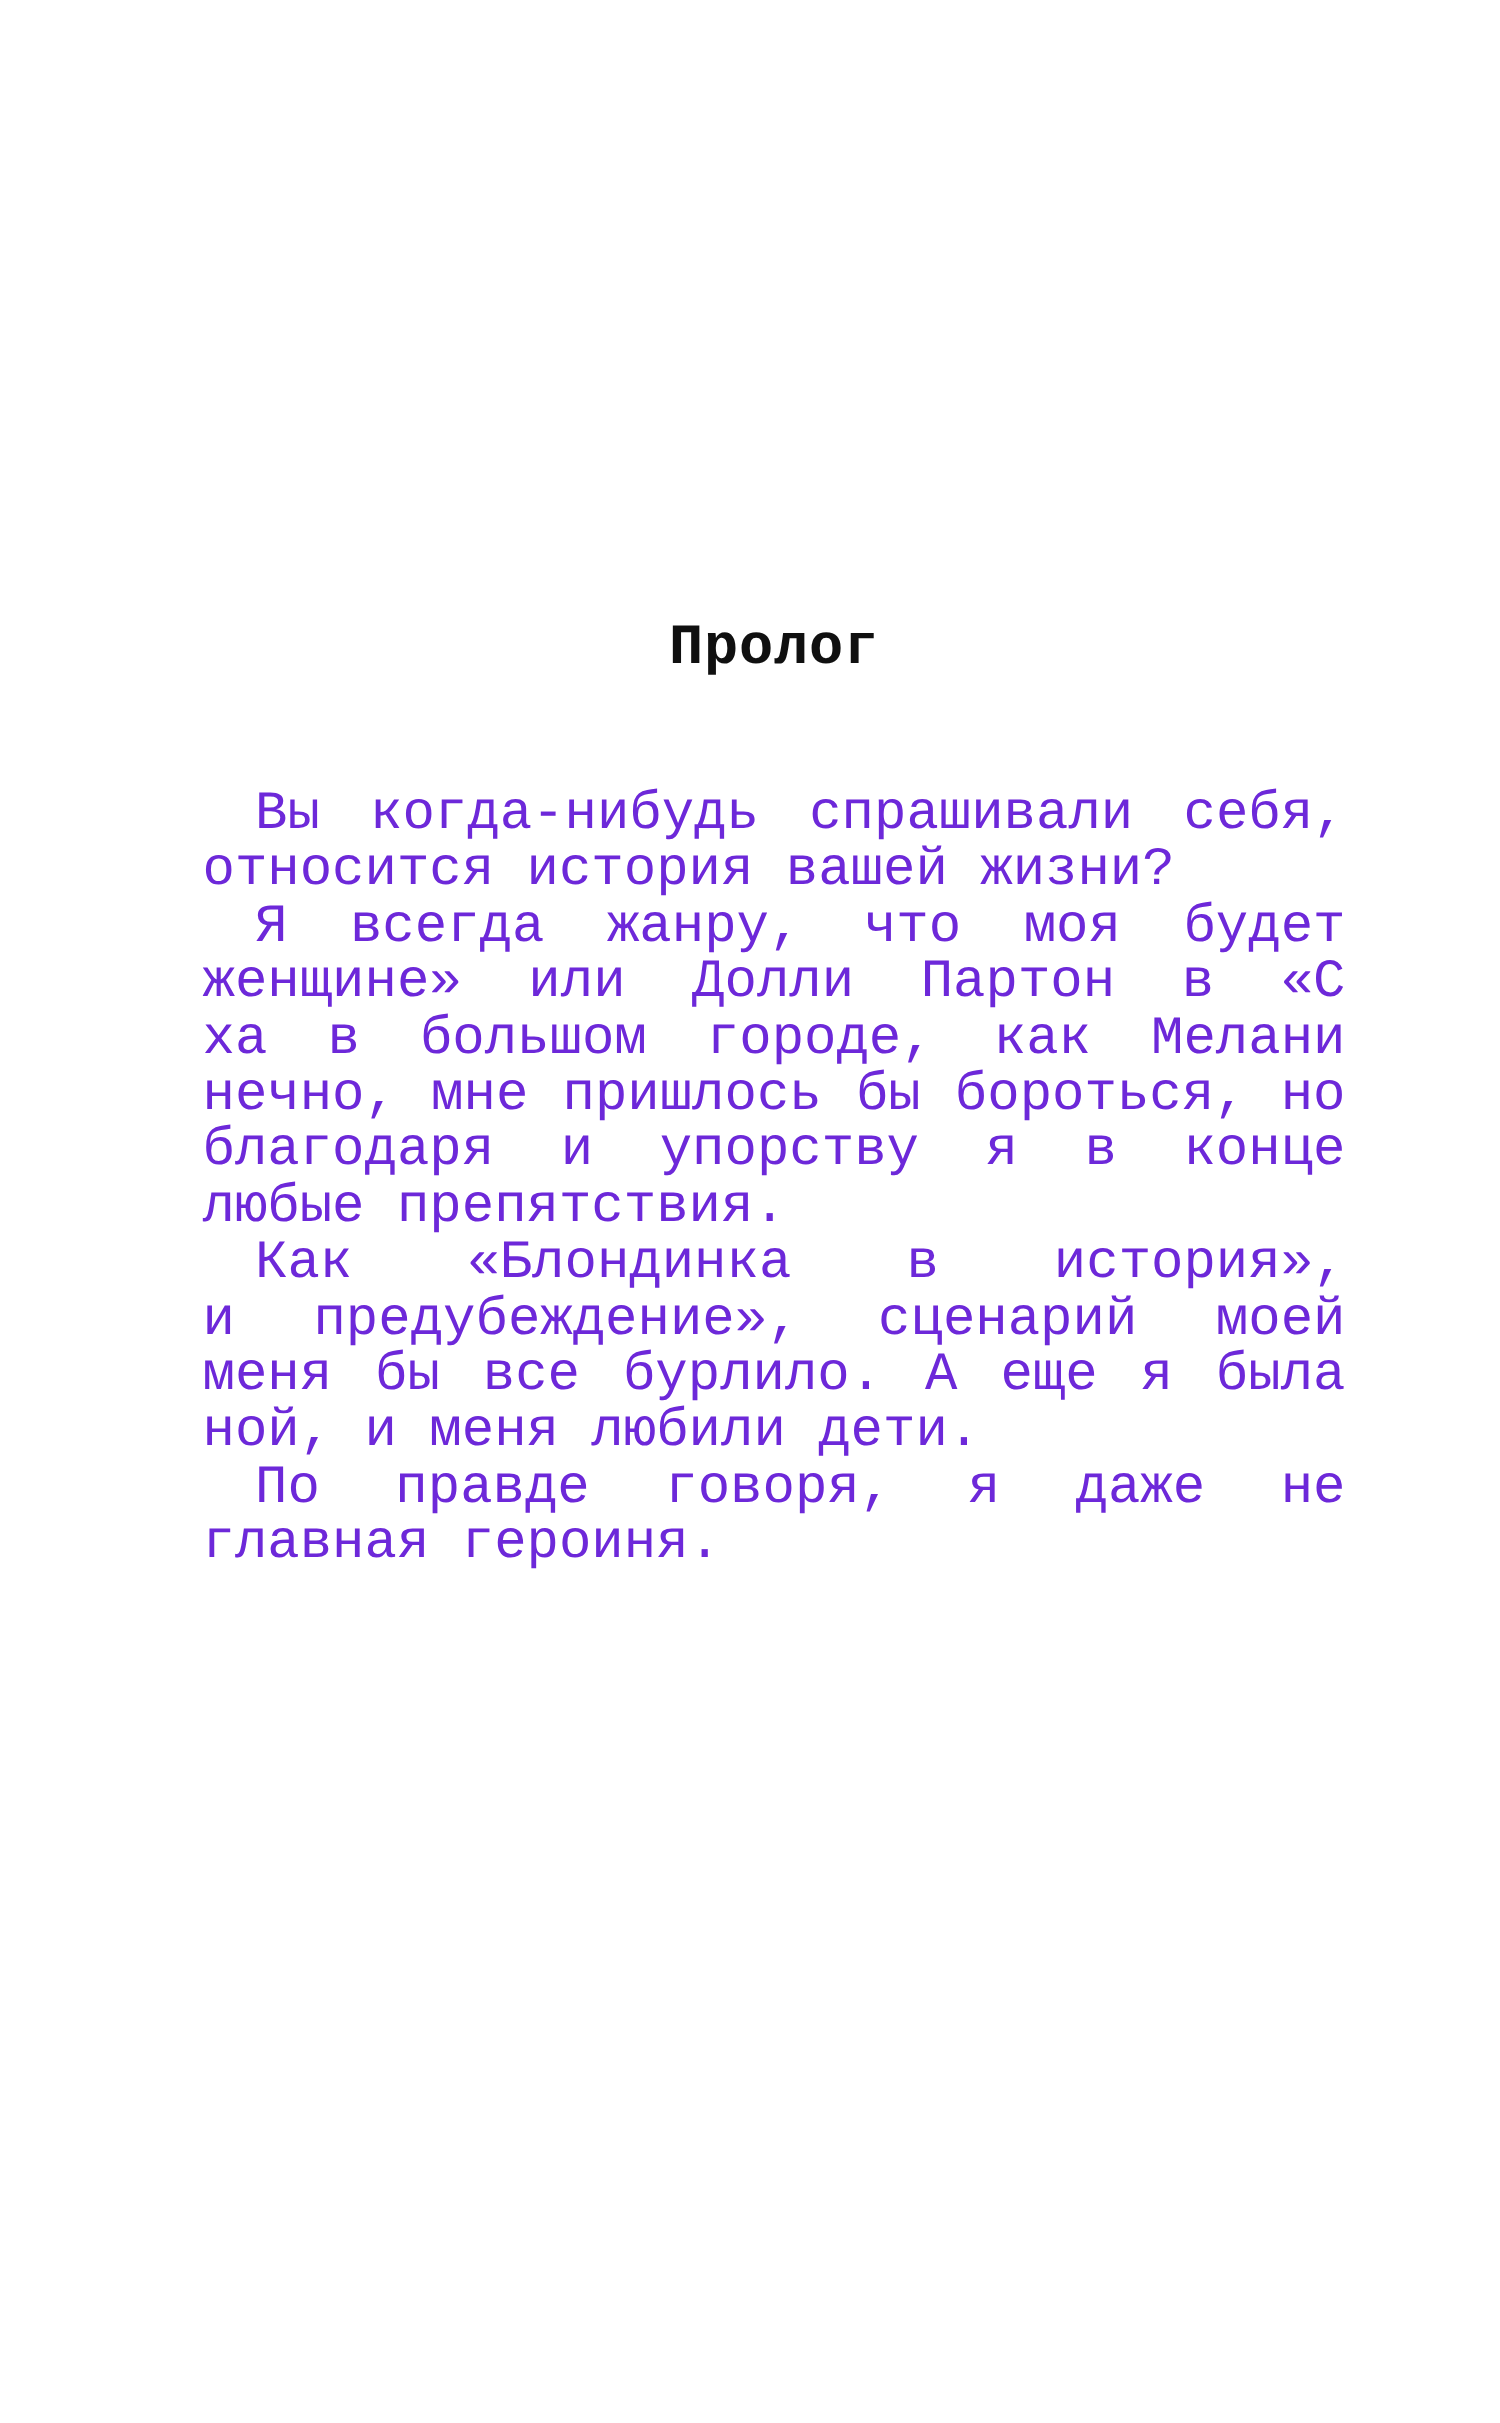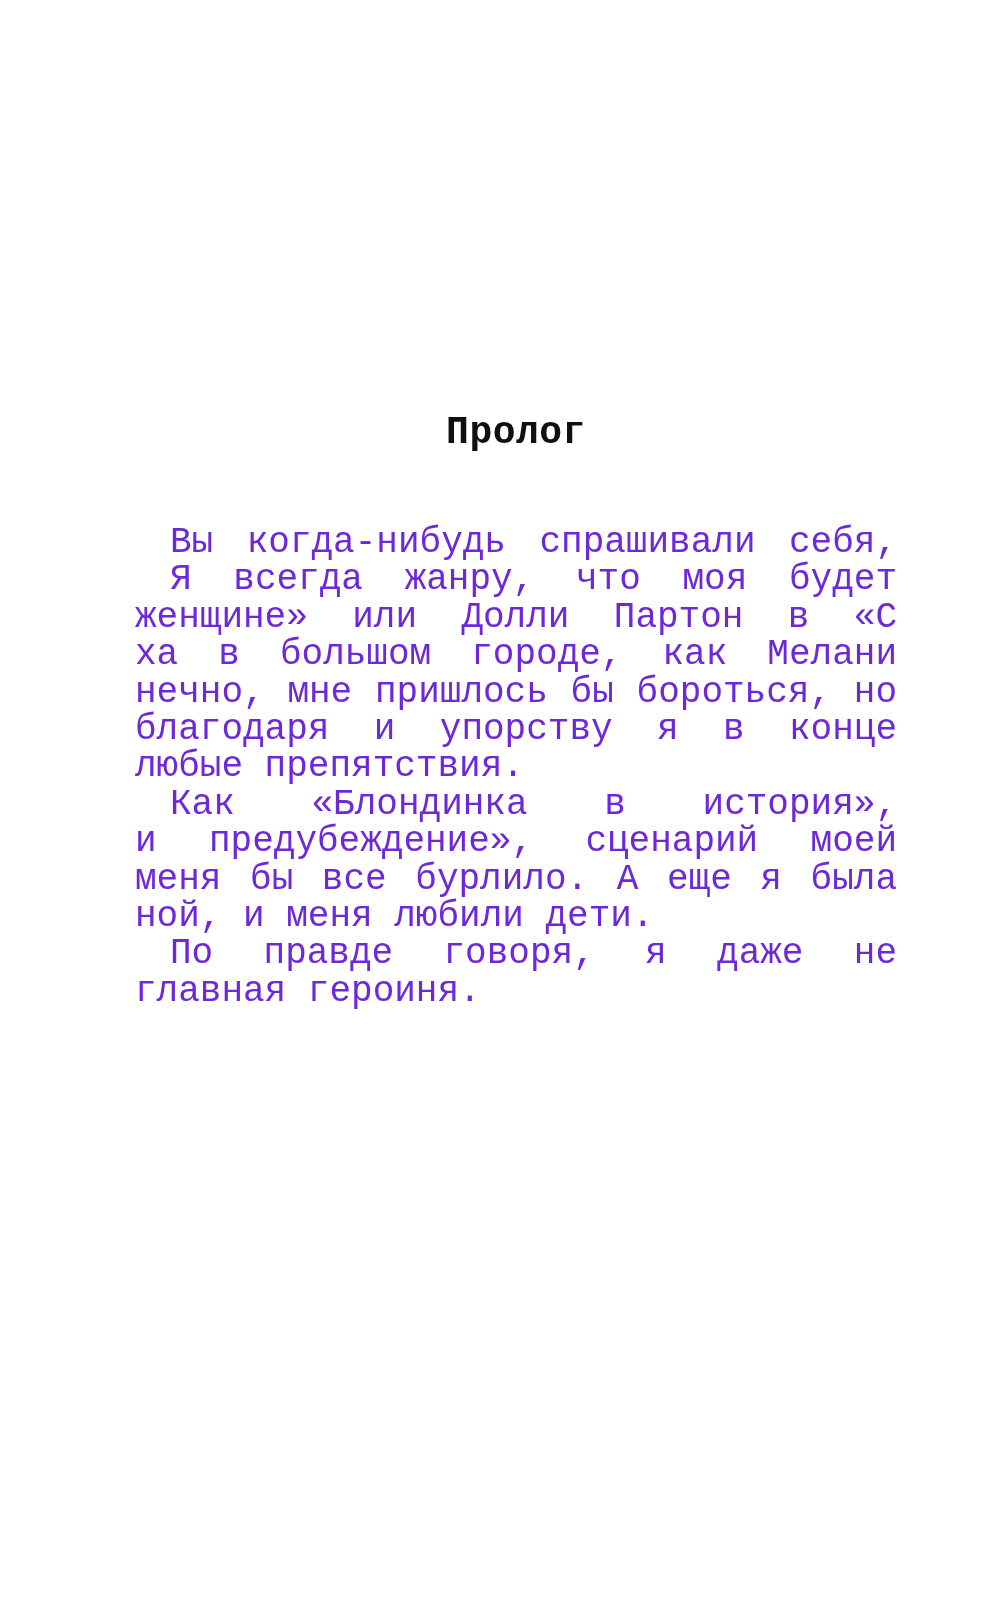--- a/index.html
+++ b/index.html
@@ -61,20 +61,21 @@
 <body>
 
 <div class="page">
 
   <div class="chapter-title">Пролог</div>
 
   <div class="body-text">
 
     <div class="paragraph">
       <div class="line first">Вы когда-нибудь спрашивали себя, к какому жанру</div>
+      <div class="line plast">относится история вашей жизни?</div>
     </div>
 
     <div class="paragraph">
       <div class="line first">Я всегда жанру, что моя будет историей взросления.</div>
       <div class="line">женщине» или Долли Партон в «С девяти до пяти». Ко-</div>
       <div class="line">ха в большом городе, как Мелани Гриффит в «Деловой</div>
       <div class="line">нечно, мне пришлось бы бороться, но благодаря реши-</div>
       <div class="line">благодаря и упорству я в конце концов преодолела бы</div>
       <div class="line plast">любые препятствия.</div>
     </div>

